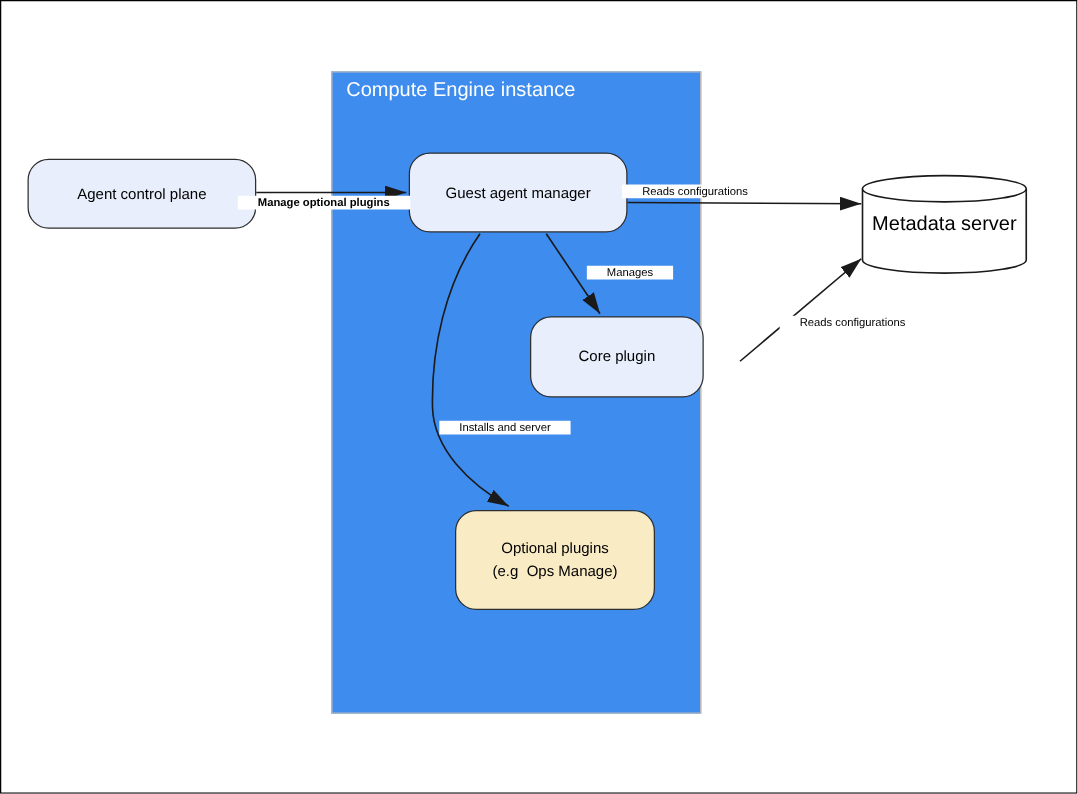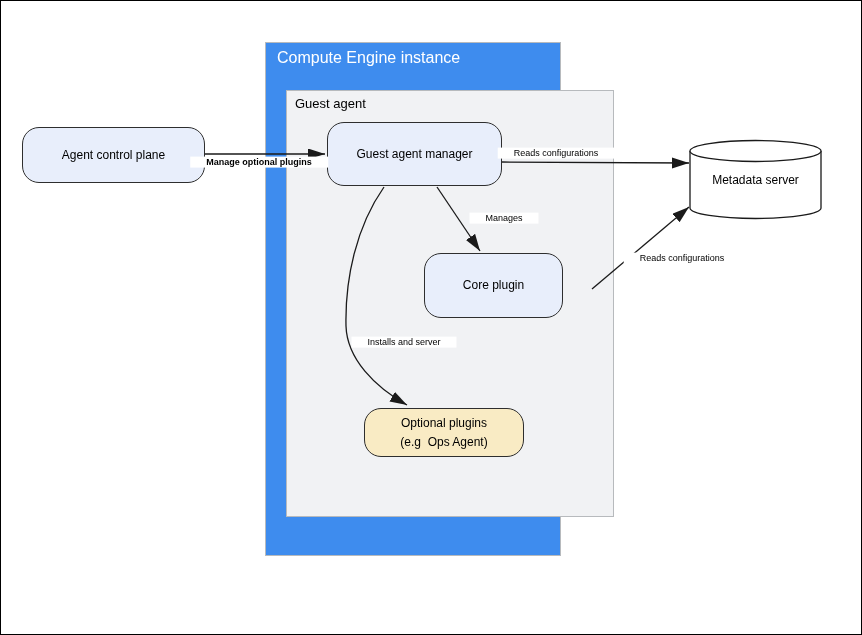--- a/index.html
+++ b/index.html
@@ -2,58 +2,55 @@
 <html style="--canvas-bg: #ffffff; --canvas-border: #000000; --instance-fill: #3e8cee; --instance-title: #ffffff; --frame-border: #b7babd; --panel-fill: #f1f2f4; --node-blue-fill: #e8eefb; --node-tan-fill: #f9ebc4; --node-border: #2e2e2e; --edge-color: #1a1a1a; --label-bg: #ffffff;"><head>
 <meta charset="utf-8">
 <style>
   html,body{margin:0;padding:0;background:#fff;}
   body{width:862px;height:635px;font-family:"Liberation Sans",sans-serif;}
   .canvas{position:relative;width:862px;height:635px;background:var(--canvas-bg,#fff);
           border:1px solid var(--canvas-border,#000);box-sizing:border-box;overflow:hidden;}
   .layer{position:absolute;left:0;top:0;width:862px;height:635px;}
   .svg-layer{z-index:2;pointer-events:none;}
 
-  .instance{position:absolute;left:264px;top:41px;width:296px;height:514px;z-index:1;
+  .instance{position:absolute;left:264px;top:56px;width:296px;height:514px;z-index:1;
             background:var(--instance-fill,#3e8cee);border:1px solid var(--frame-border,#b7babd);box-sizing:border-box;}
   .instance-title{position:absolute;left:11px;top:6px;color:var(--instance-title,#fff);font-size:16px;white-space:nowrap;}
   .panel{position:absolute;left:20px;top:47px;width:328px;height:427px;
          background:var(--panel-fill,#f1f2f4);border:1px solid var(--frame-border,#b7babd);box-sizing:border-box;}
   .panel-title{position:absolute;left:8px;top:5px;color:#000;font-size:13px;white-space:nowrap;}
 
   .node{position:absolute;z-index:3;display:flex;flex-direction:column;align-items:center;justify-content:center;
         text-align:center;font-size:12px;color:#000;background:var(--node-blue-fill,#e8eefb);
         border:1.3px solid var(--node-border,#2e2e2e);border-radius:17px;box-sizing:border-box;line-height:1.55;}
   .node-acp{left:21px;top:126px;width:183px;height:56px;}
   .node-gam{left:326px;top:121px;width:175px;height:64px;}
   .node-core{left:423px;top:252px;width:139px;height:65px;}
-  .node-opt{left:363px;top:407px;width:160px;height:49px;background:var(--node-tan-fill,#f9ebc4);}
+  .node-opt{left:363px;top:407px;width:160px;height:80px;background:var(--node-tan-fill,#f9ebc4);}
   .node-line{white-space:pre;}
 
   .cyl-label{position:absolute;z-index:3;left:689px;top:139px;width:131px;height:79px;
-             display:flex;align-items:center;justify-content:center;font-size:12px;color:#000;}
+             display:flex;align-items:center;justify-content:center;font-size:16px;color:#000;}
 
   .edge-label{position:absolute;z-index:4;transform:translate(-50%,-50%);font-size:9px;color:#000;
               background:var(--label-bg,#fff);padding:0 16px;white-space:pre;line-height:1.2;}
   .el-manage{left:258px;top:161px;font-weight:bold;}
   .el-reads-top{left:555px;top:152px;}
   .el-manages{left:503px;top:217px;}
   .el-installs{left:403px;top:341px;}
   .el-reads-bottom{left:681px;top:257px;}
 </style>
 </head>
 <body>
 
 <div class="canvas">
 
   <div class="instance">
     <div class="instance-title">Compute Engine instance</div>
 
-    <div class="panel">
-      <div class="panel-title">Guest agent</div>
-    </div>
   </div>
 
   <svg class="layer svg-layer" viewBox="0 0 862 635">
     <defs>
       <marker id="ah" markerUnits="userSpaceOnUse" markerWidth="20" markerHeight="14" refX="17" refY="5.5" orient="auto">
         <path d="M0,0 L17,5.5 L0,11 Z" fill="#1a1a1a"></path>
       </marker>
     </defs>
 
     <g>
@@ -79,21 +76,21 @@
   <div class="node node-gam">
     <span class="node-line">Guest agent manager</span>
   </div>
 
   <div class="node node-core">
     <span class="node-line">Core plugin</span>
   </div>
 
   <div class="node node-opt">
     <span class="node-line">Optional plugins</span>
-    <span class="node-line">(e.g  Ops Agent)</span>
+    <span class="node-line">(e.g  Ops Manage)</span>
   </div>
 
   <div class="cyl-label">Metadata server</div>
 
   <div class="edge-label el-manage">Manage optional plugins</div>
   <div class="edge-label el-reads-top">Reads configurations</div>
   <div class="edge-label el-manages">Manages</div>
   <div class="edge-label el-installs">Installs and server</div>
   <div class="edge-label el-reads-bottom">Reads configurations</div>
 

